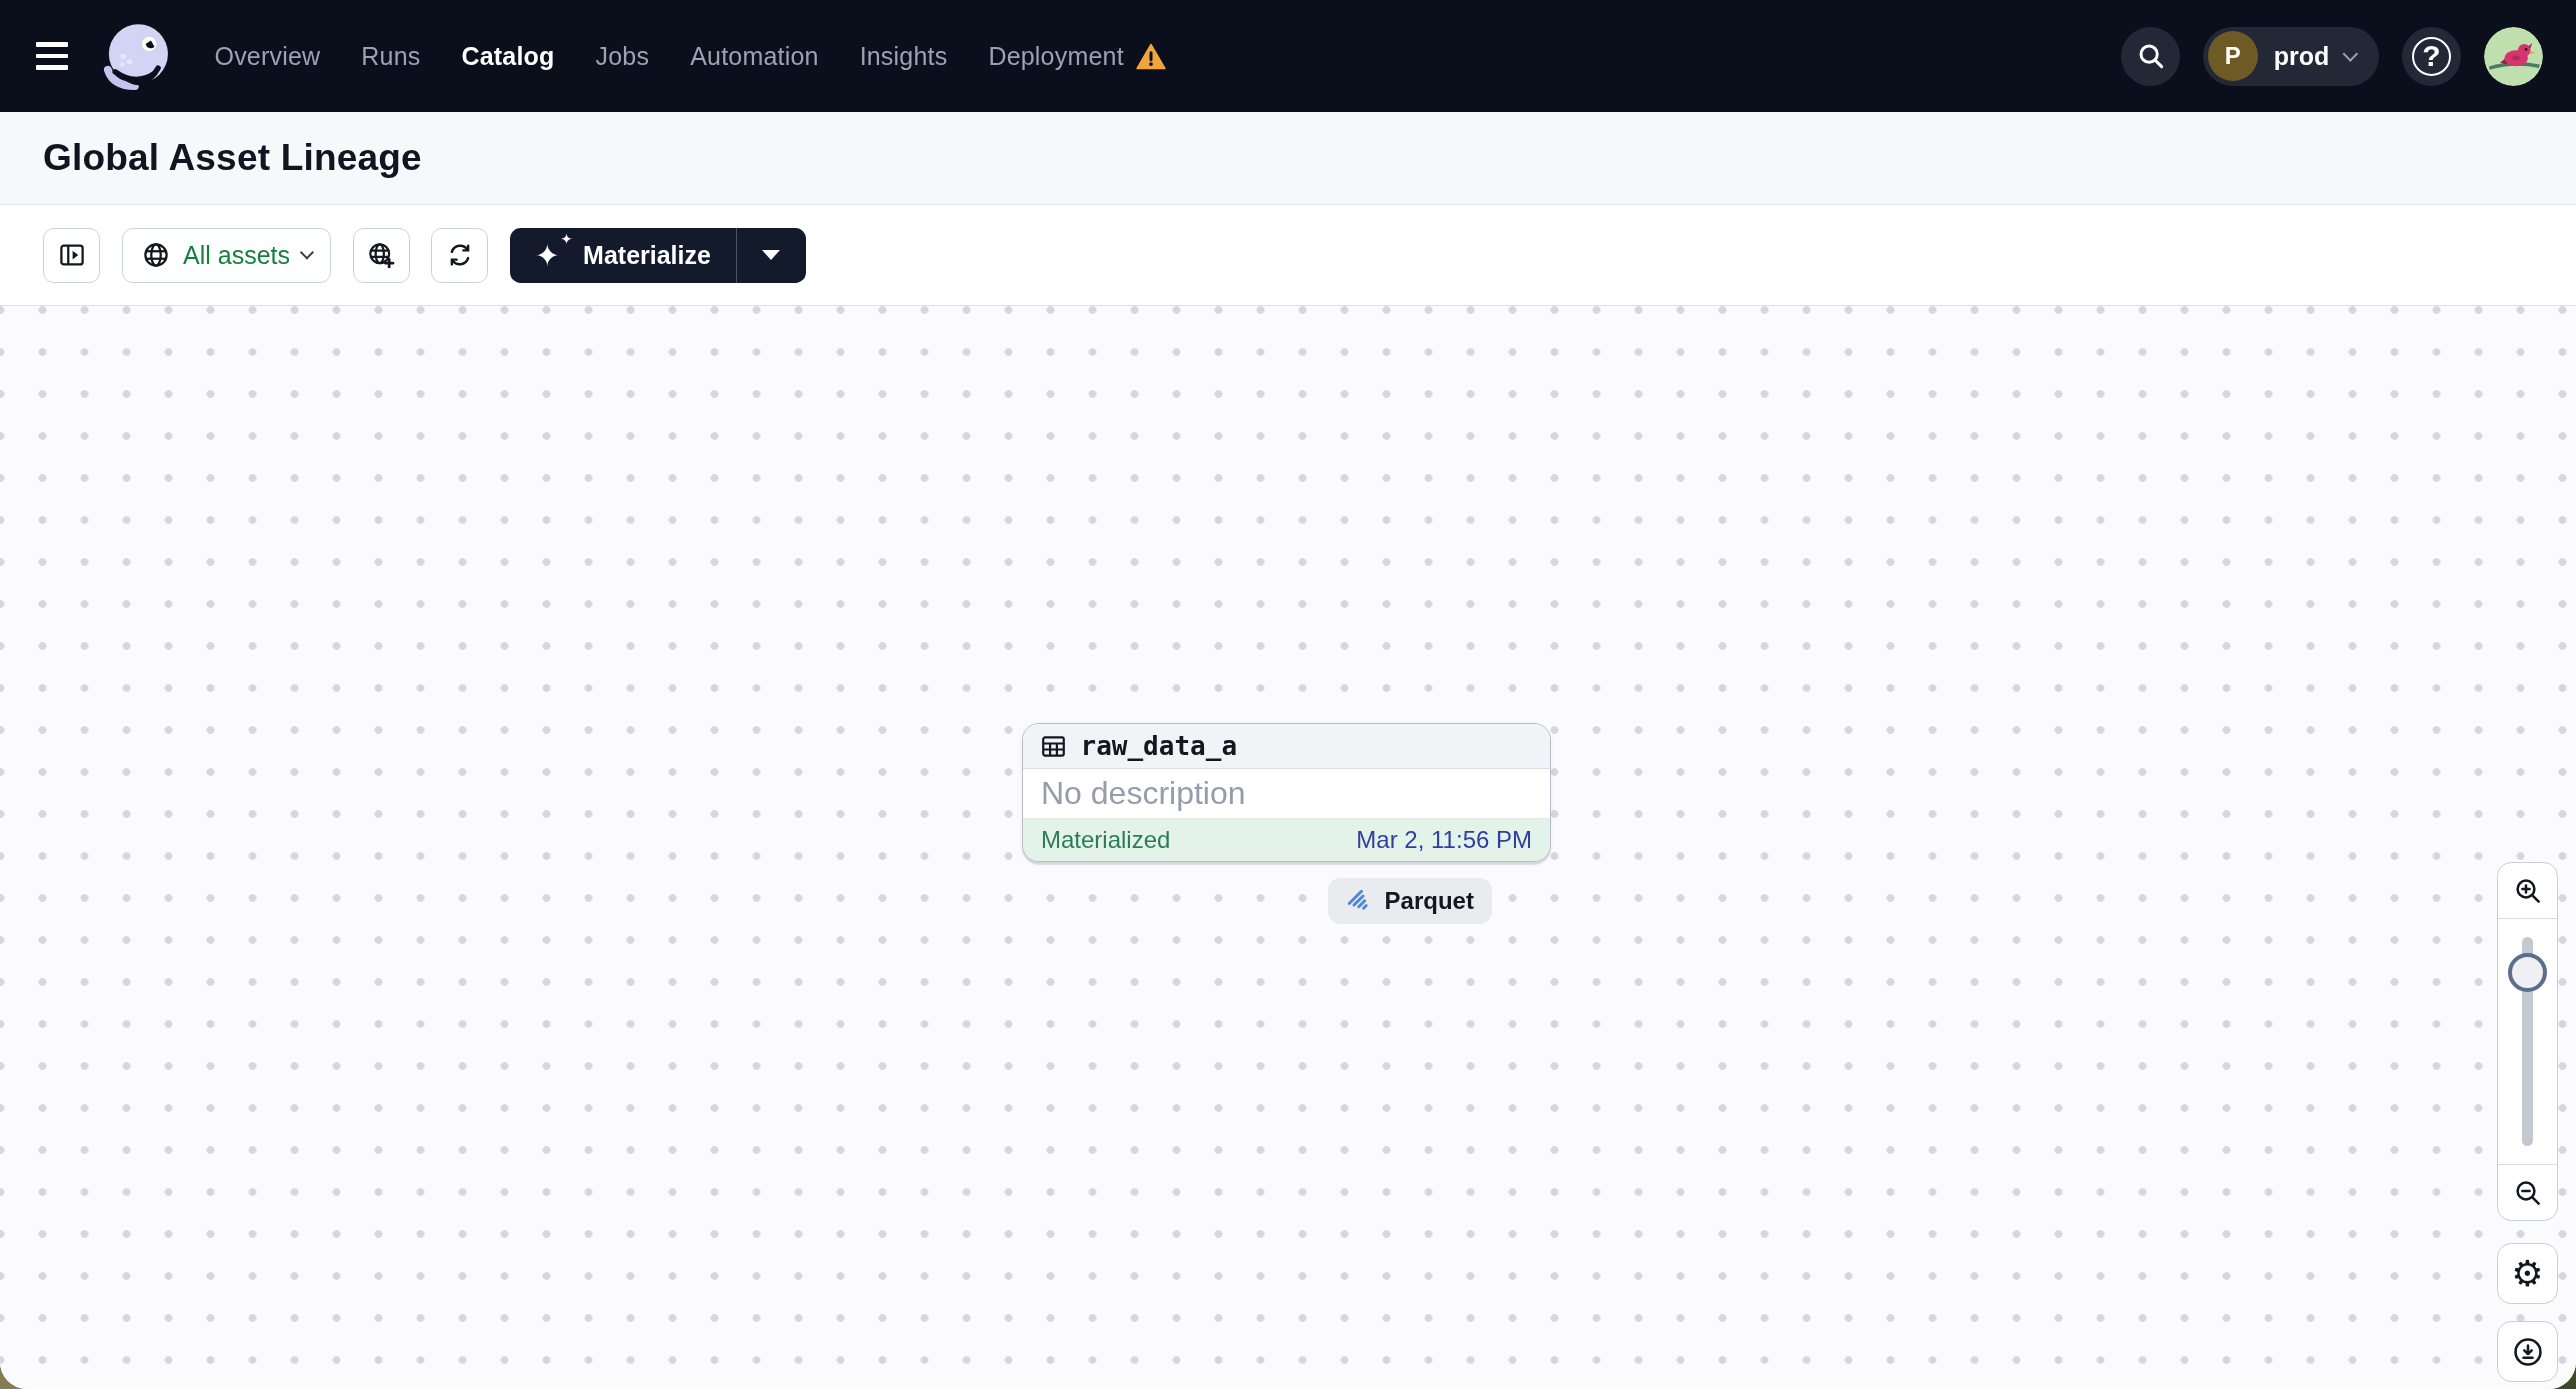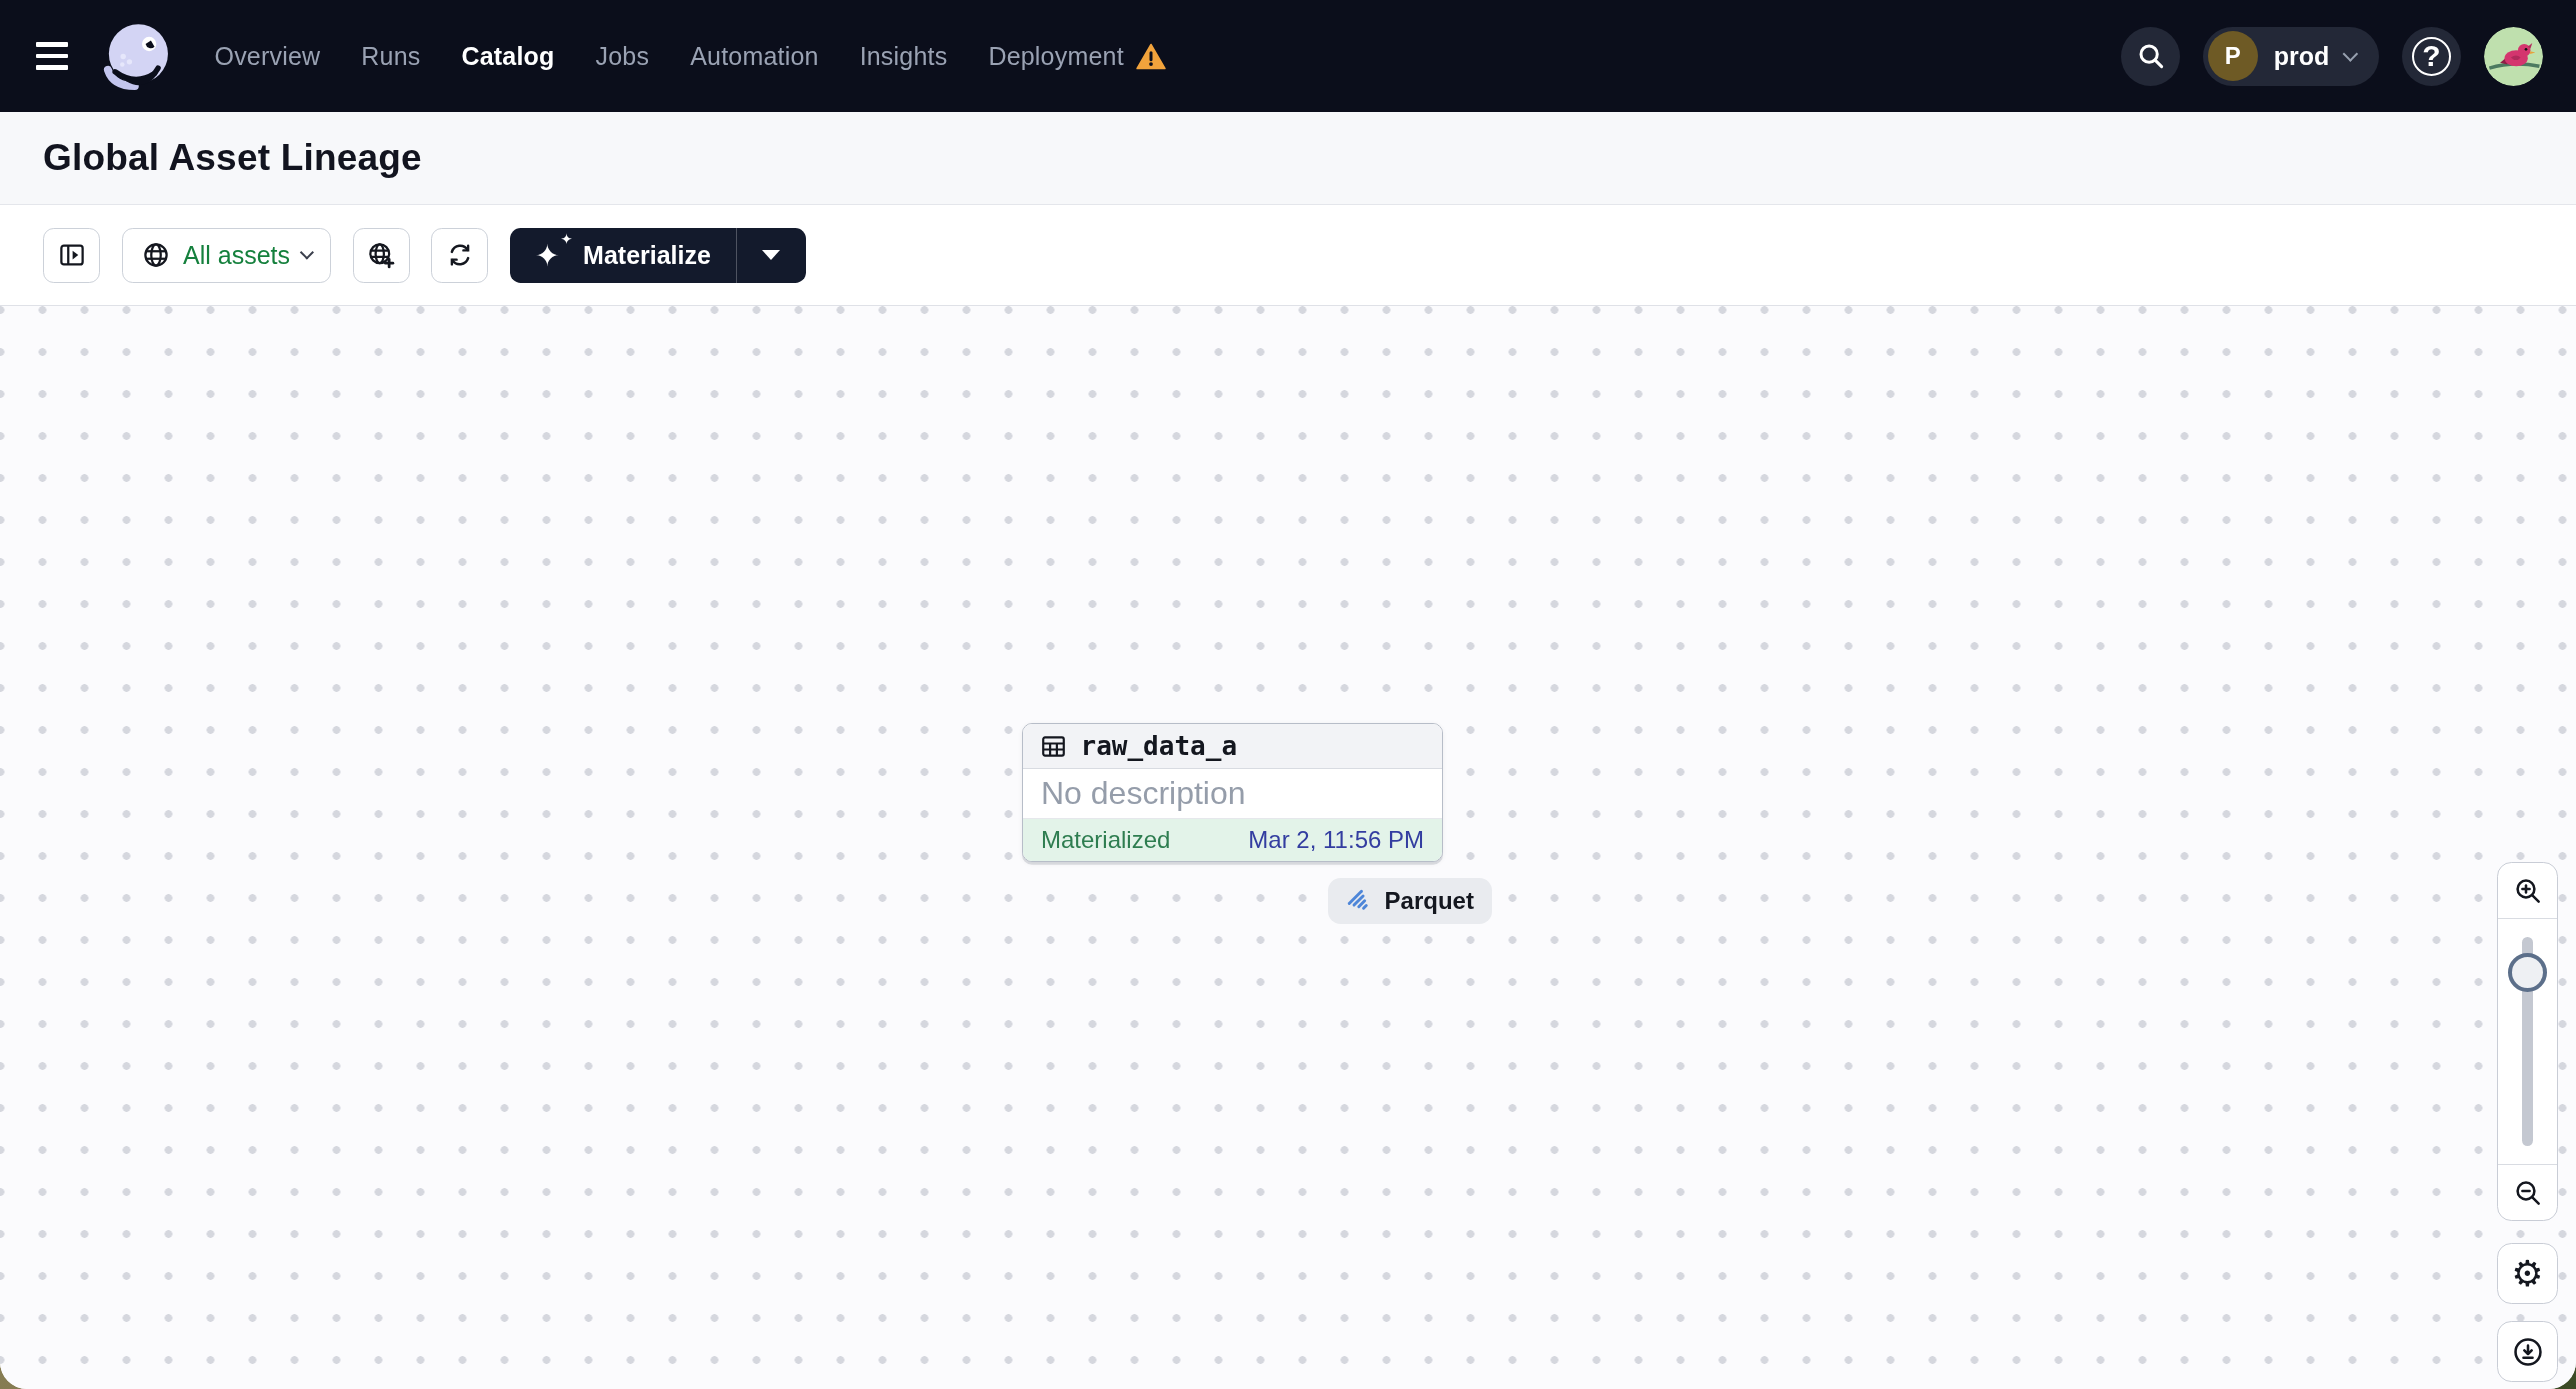--- a/index.html
+++ b/index.html
@@ -99,22 +99,22 @@
   .caret-down { width:0; height:0; border-left:9px solid transparent; border-right:9px solid transparent; border-top:10.7px solid #fff; }
 
   
   .canvas {
     position:relative; flex:1; background:#fbfbfd;
     background-image:radial-gradient(circle, #d5d7de 3.6px, transparent 4px);
     background-size:42px 42px; background-position:21.5px 25px;
   }
 
   .asset-node {
-    position:absolute; left:1022px; top:417px; width:421px;
-    border:1.8px solid #b7bdc8; border-radius:10px; background:#fff;
+    position:absolute; left:1022px; top:417px; width:529px;
+    border:1.8px solid #b7bdc8; border-radius:17px; background:#fff;
     box-shadow:0 2.7px 0 rgba(90,98,115,.18), 0 1.8px 5.4px rgba(0,0,0,.06);
     overflow:hidden; cursor:pointer;
   }
   .asset-header {
     height:45px; background:#f2f3f6; border-bottom:1.8px solid #d8dbe1;
     display:flex; align-items:center; gap:12.5px; padding:0 16px;
   }
   .asset-name { font-family:"DejaVu Sans Mono", monospace; font-size:26px; font-weight:700; color:#14171f; }
   .asset-desc {
     height:50px; display:flex; align-items:center; padding:0 18px;

